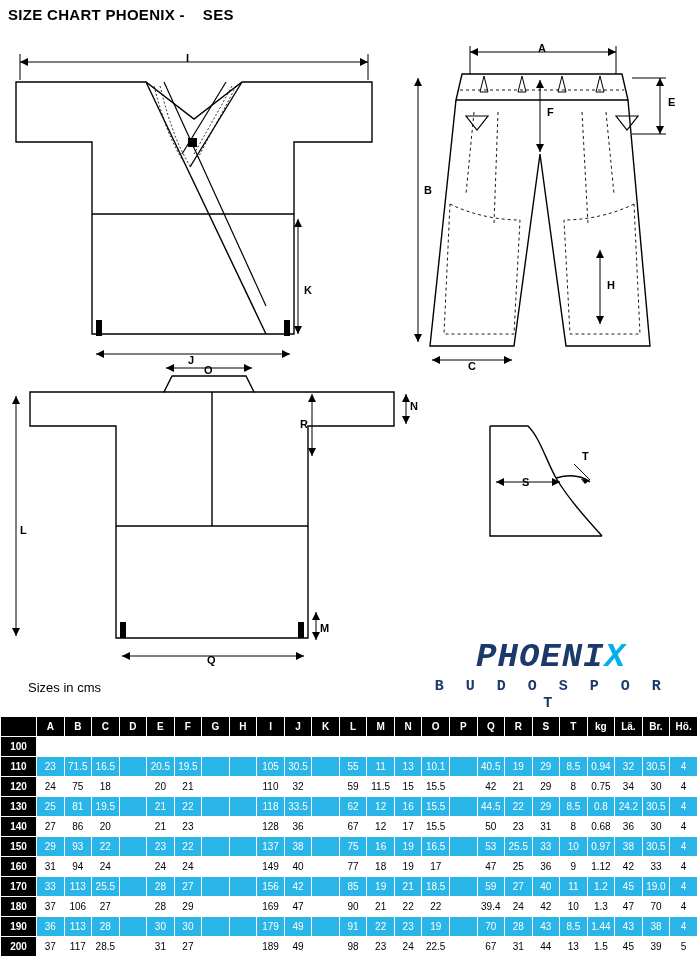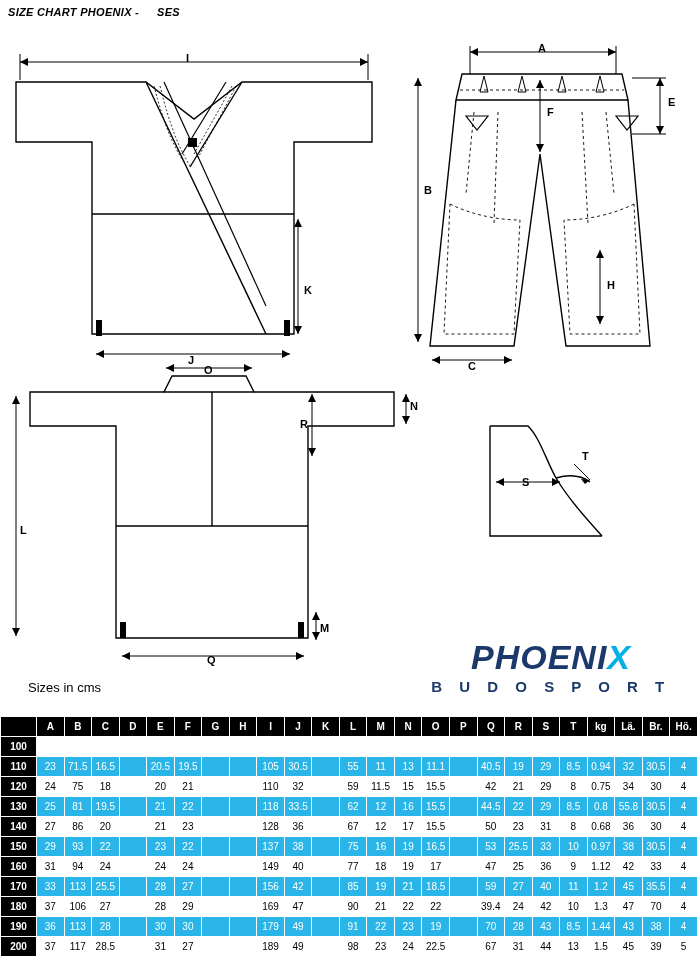--- a/index.html
+++ b/index.html
@@ -12,24 +12,23 @@
     height: 957px;
     position: relative;
     font-family: "Liberation Sans", sans-serif;
     color: #000;
     overflow: hidden;
   }
   .title {
     position: absolute;
     left: 8px;
     top: 6px;
-    font-size: 11px;
+    font-size: 15px;
     font-weight: bold;
     letter-spacing: 0.3px;
-    font-style: italic;
   }
   .title .sub {
     font-weight: bold;
     padding-left: 18px;
   }
 
   
   .drawing {
     position: absolute;
   }
@@ -52,20 +51,21 @@
     font-size: 13px;
   }
 
   
   #logo {
     position: absolute;
     left: 420px;
     top: 640px;
     width: 262px;
     text-align: center;
+    font-family: Liberation Mono, monospace;
   }
   #logo .word {
     font-size: 34px;
     font-weight: bold;
     font-style: italic;
     color: #1b3a6b;
     letter-spacing: 1px;
     line-height: 34px;
   }
   #logo .word .accent { color: #00b0e6; }
@@ -409,21 +409,21 @@
         <td>20.5</td>
         <td>19.5</td>
         <td></td>
         <td></td>
         <td>105</td>
         <td>30.5</td>
         <td></td>
         <td>55</td>
         <td>11</td>
         <td>13</td>
-        <td>11.1</td>
+        <td>10.1</td>
         <td></td>
         <td>40.5</td>
         <td>19</td>
         <td>29</td>
         <td>8.5</td>
         <td>0.94</td>
         <td>32</td>
         <td>30.5</td>
         <td>4</td>
       </tr>
@@ -470,21 +470,21 @@
         <td>62</td>
         <td>12</td>
         <td>16</td>
         <td>15.5</td>
         <td></td>
         <td>44.5</td>
         <td>22</td>
         <td>29</td>
         <td>8.5</td>
         <td>0.8</td>
-        <td>55.8</td>
+        <td>24.2</td>
         <td>30.5</td>
         <td>4</td>
       </tr>
       <tr class="plain">
         <th>140</th>
         <td>27</td>
         <td>86</td>
         <td>20</td>
         <td></td>
         <td>21</td>
@@ -579,21 +579,21 @@
         <td>19</td>
         <td>21</td>
         <td>18.5</td>
         <td></td>
         <td>59</td>
         <td>27</td>
         <td>40</td>
         <td>11</td>
         <td>1.2</td>
         <td>45</td>
-        <td>35.5</td>
+        <td>19.0</td>
         <td>4</td>
       </tr>
       <tr class="plain">
         <th>180</th>
         <td>37</td>
         <td>106</td>
         <td>27</td>
         <td></td>
         <td>28</td>
         <td>29</td>

